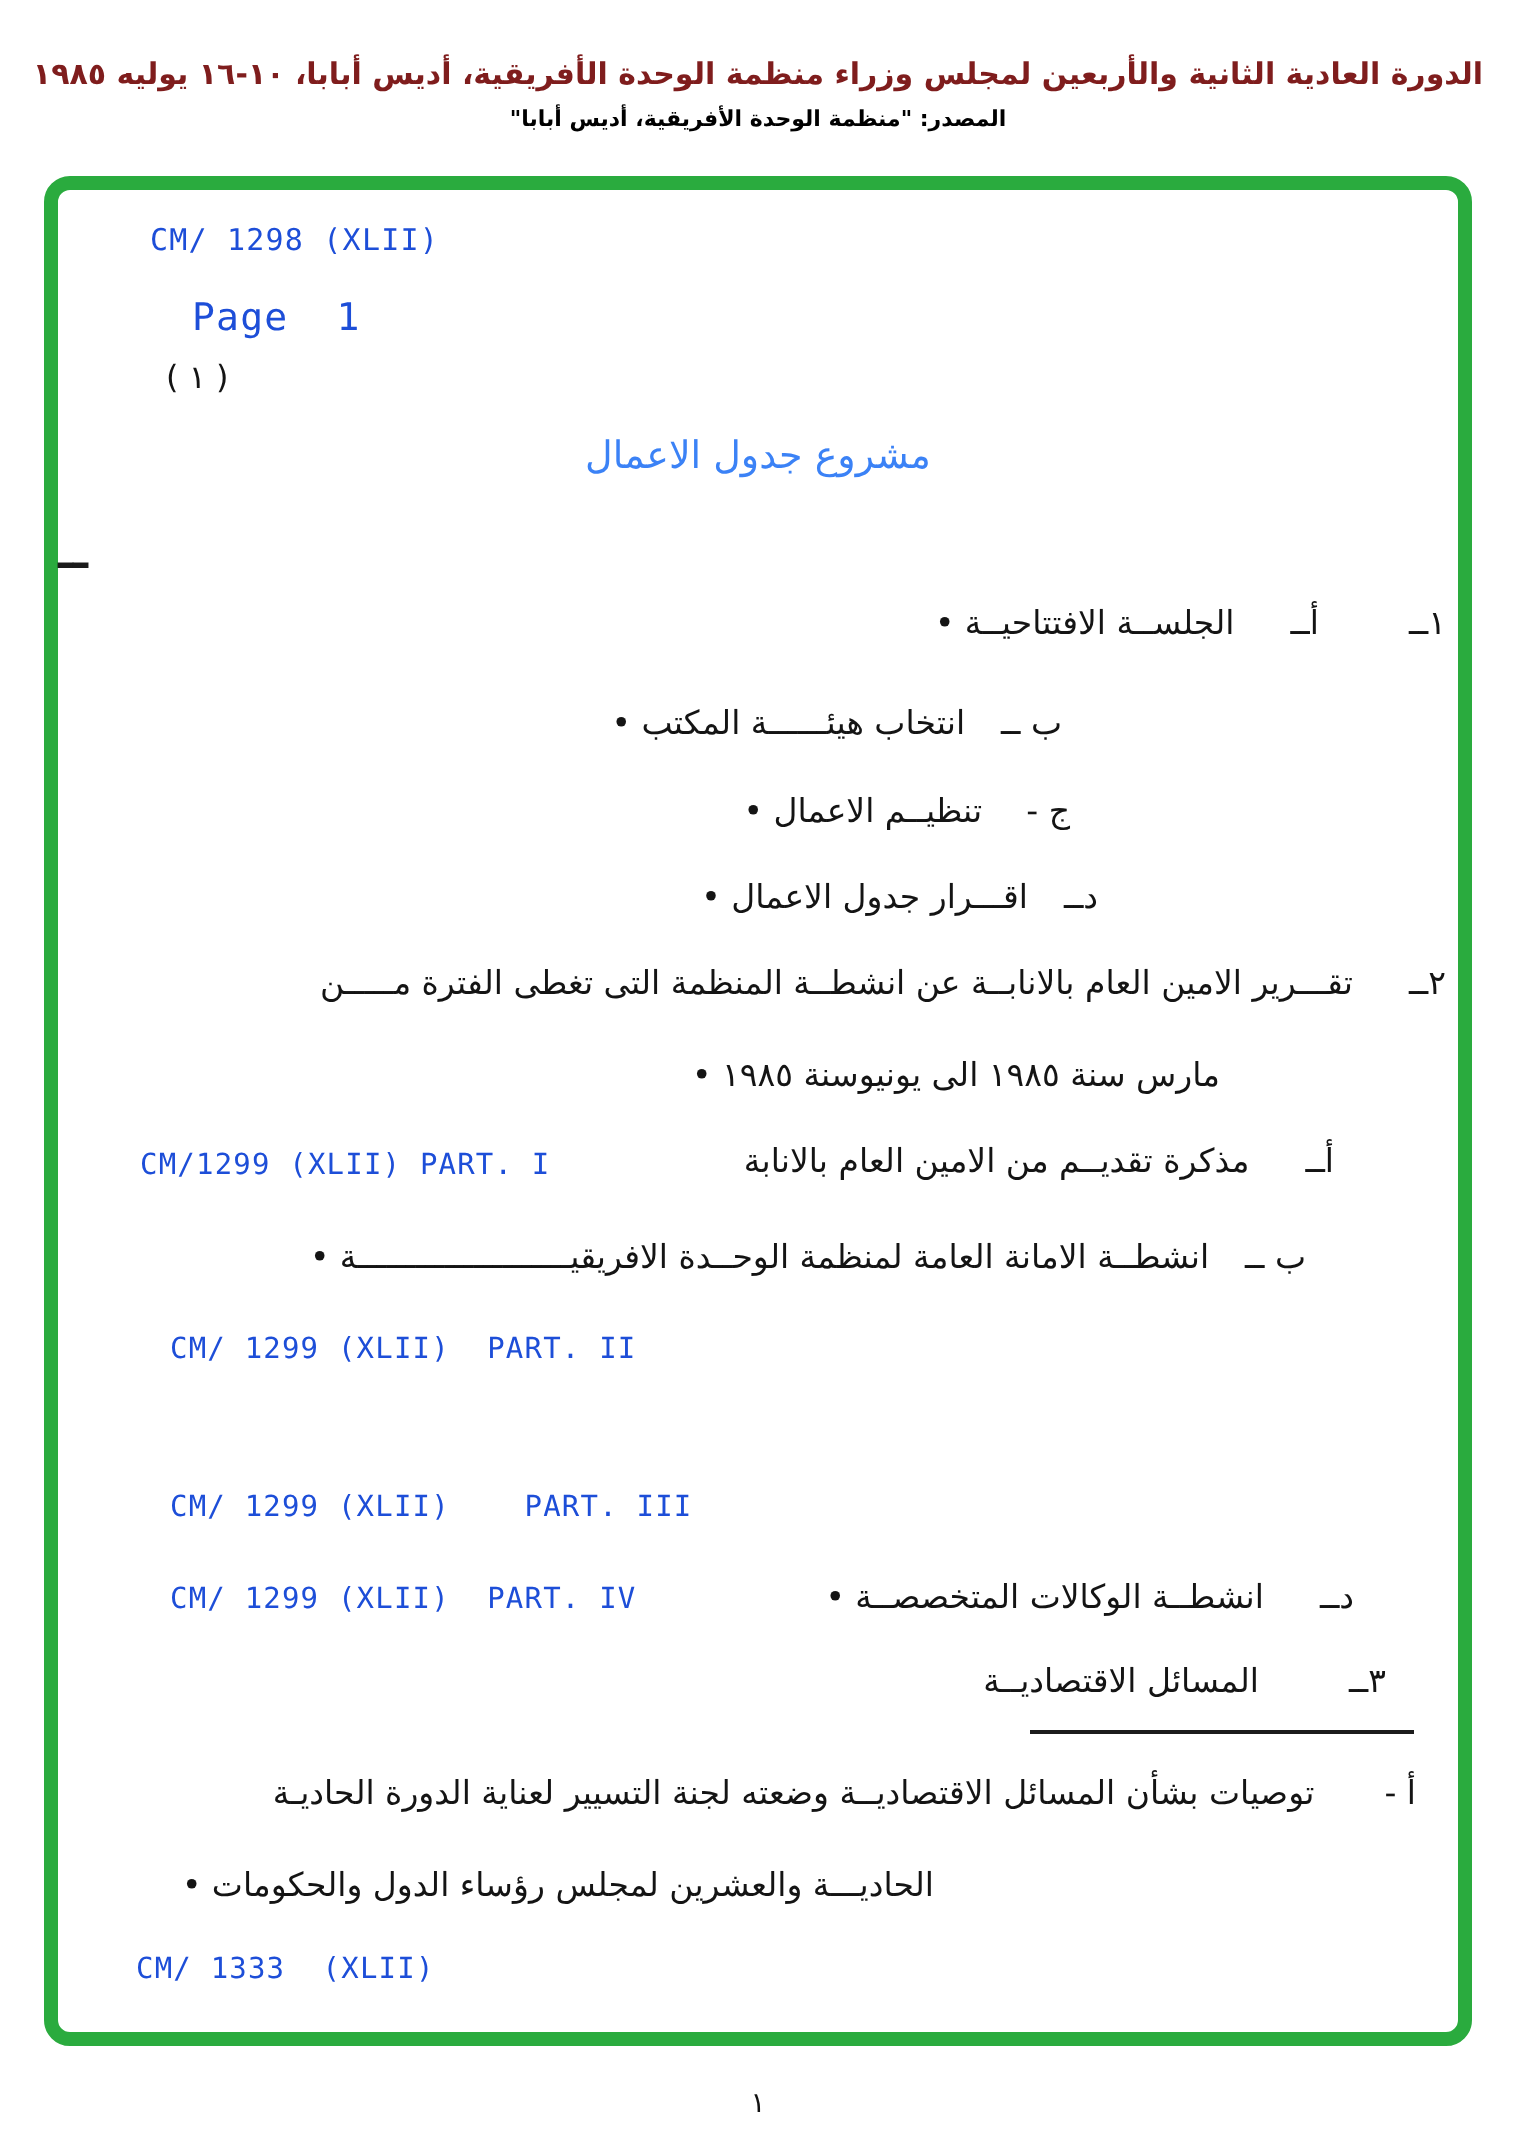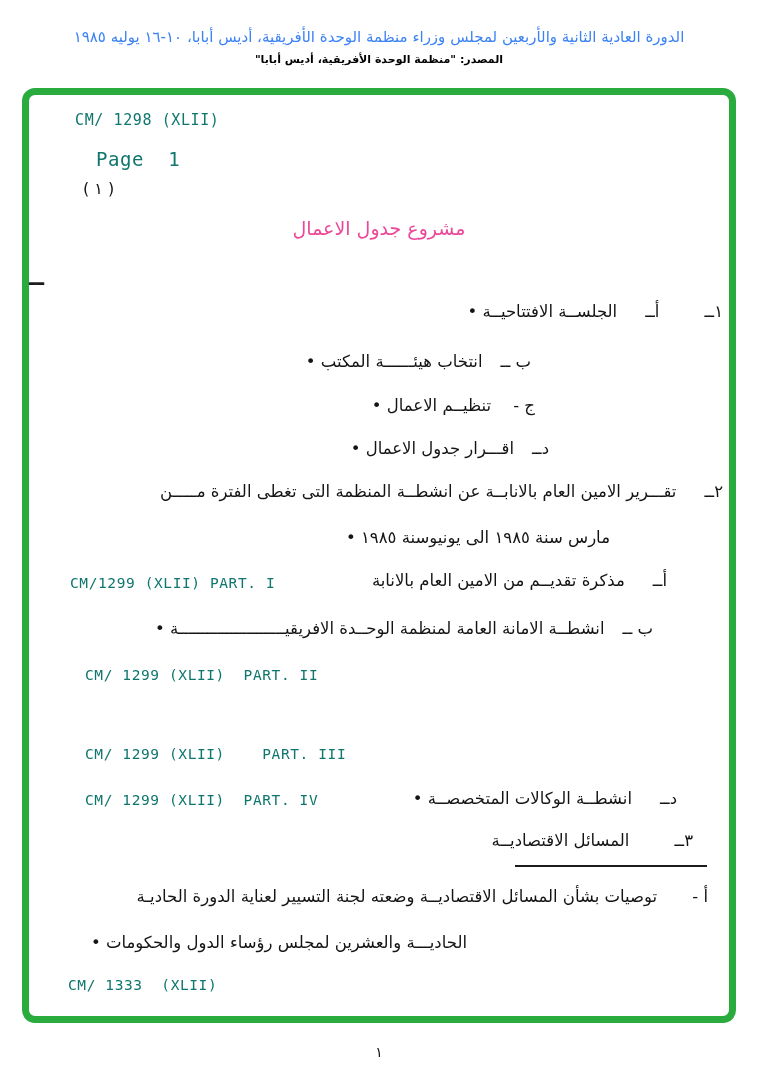--- a/index.html
+++ b/index.html
@@ -7,41 +7,41 @@
     --ink:#1b1b1b;
   }
   *{margin:0;padding:0;box-sizing:border-box;}
   html,body{background:#ffffff;}
   body{
     width:758px;height:1078px;position:relative;overflow:hidden;
     font-family:"DejaVu Sans",sans-serif;color:var(--ink);
   }
   
   .page-header{position:absolute;top:28px;left:0;right:0;text-align:center;direction:rtl;}
-  .hdr1{font-size:15px;font-weight:normal;color:#3b82f6;letter-spacing:0.2px;}
+  .hdr1{font-size:15px;font-weight:bold;color:#7f1d1d;letter-spacing:0.2px;}
   .hdr2{font-size:11px;font-weight:bold;color:#000;margin-top:7px;}
   
   .doc-frame{
     position:absolute;left:22px;top:88px;width:714px;height:935px;
     border:7px solid var(--green);border-radius:13px;background:#fff;
   }
   .mono{
     position:absolute;font-family:"DejaVu Sans Mono",monospace;
-    font-size:14.5px;letter-spacing:0.6px;white-space:pre;direction:ltr;color:#0f766e;
+    font-size:14.5px;letter-spacing:0.6px;white-space:pre;direction:ltr;color:#1d4ed8;
   }
   .ar-row{
     position:absolute;direction:rtl;white-space:nowrap;
     font-size:16.5px;color:#141414;
   }
   .num{display:inline-block;}
   .g45{margin-left:45px;} .g35{margin-left:35px;} .g28{margin-left:28px;}
   .g22{margin-left:22px;} .g18{margin-left:18px;}
   .doc-title{
     position:absolute;left:0;right:0;top:122px;text-align:center;
-    font-size:19px;direction:rtl;color:#ec4899;
+    font-size:19px;direction:rtl;color:#3b82f6;
   }
   .title-dash{
     position:absolute;left:0;right:0;top:170px;text-align:left;
     font-size:22px;font-weight:bold;direction:rtl;
   }
   .u-line{position:absolute;height:2px;background:#1c1c1c;}
   .page-footer{
     position:absolute;left:0;right:0;top:1044px;text-align:center;
     font-size:14px;direction:rtl;color:#111;
   }

